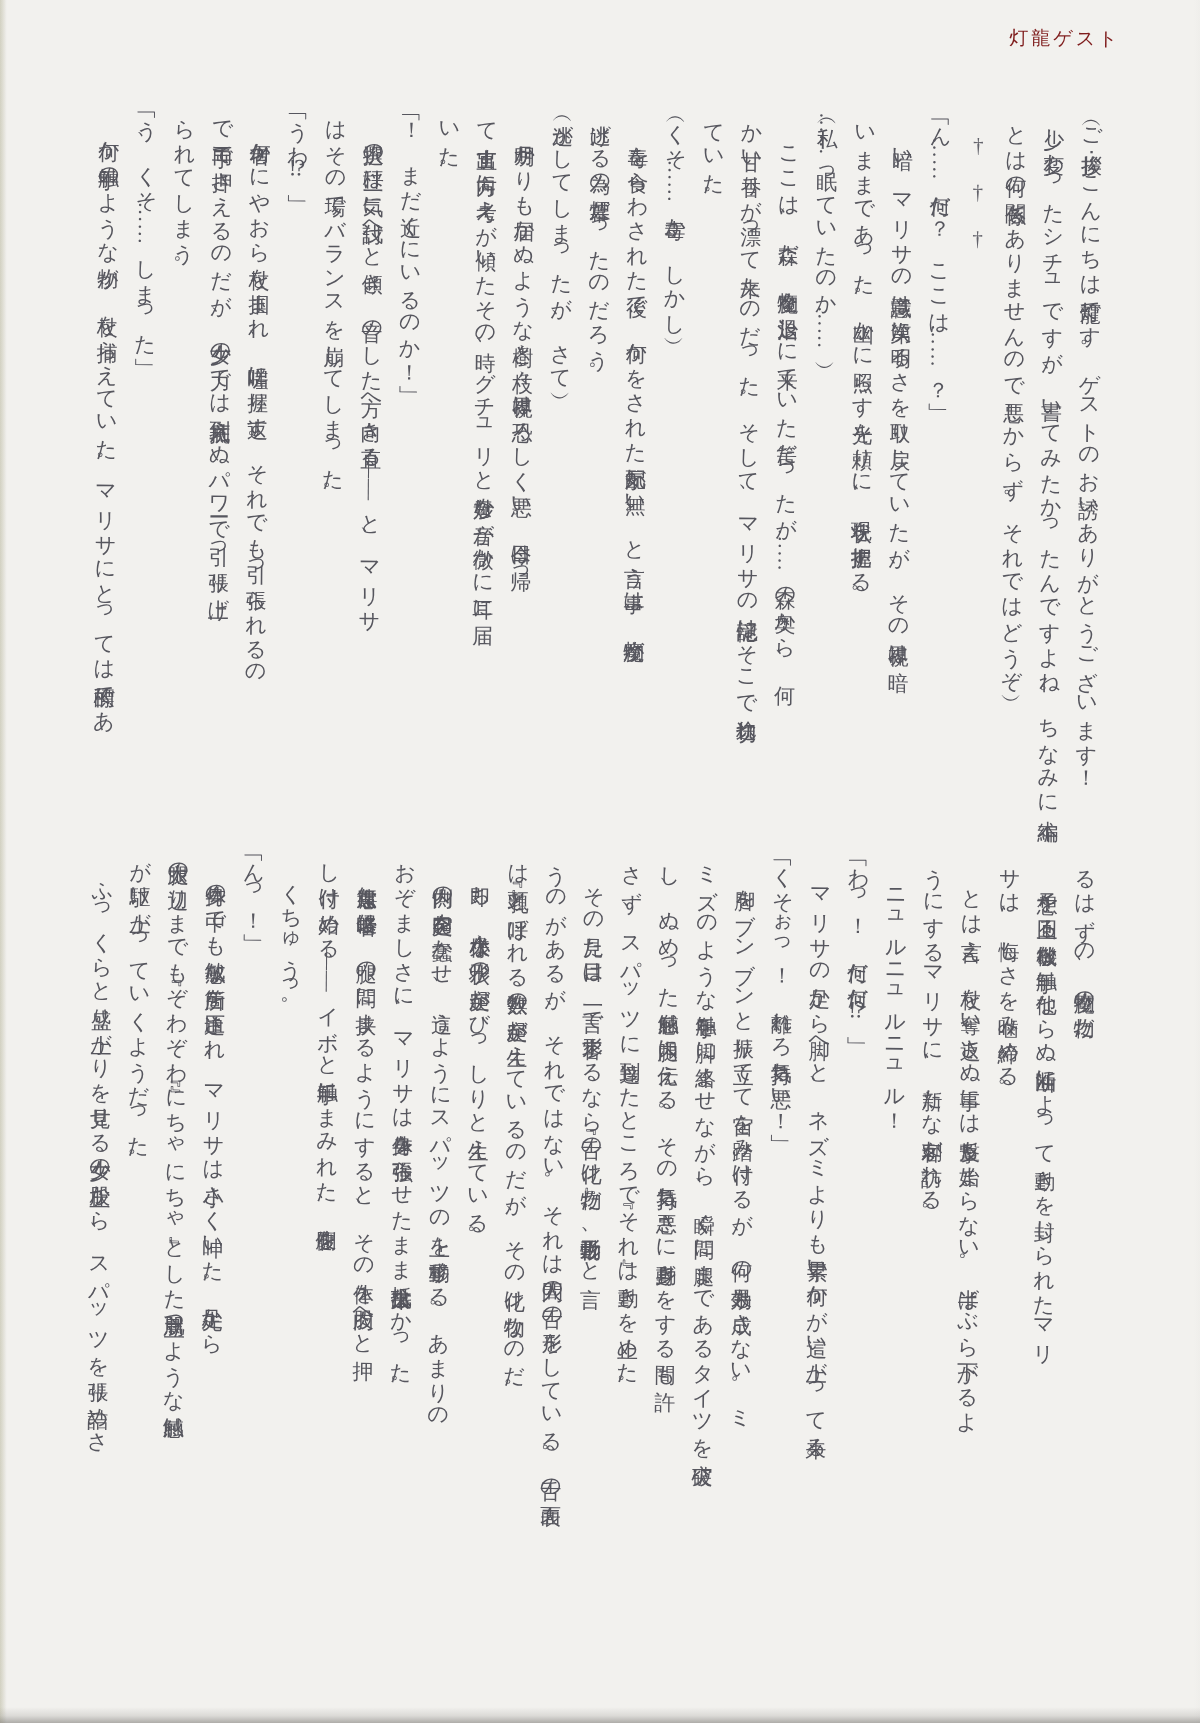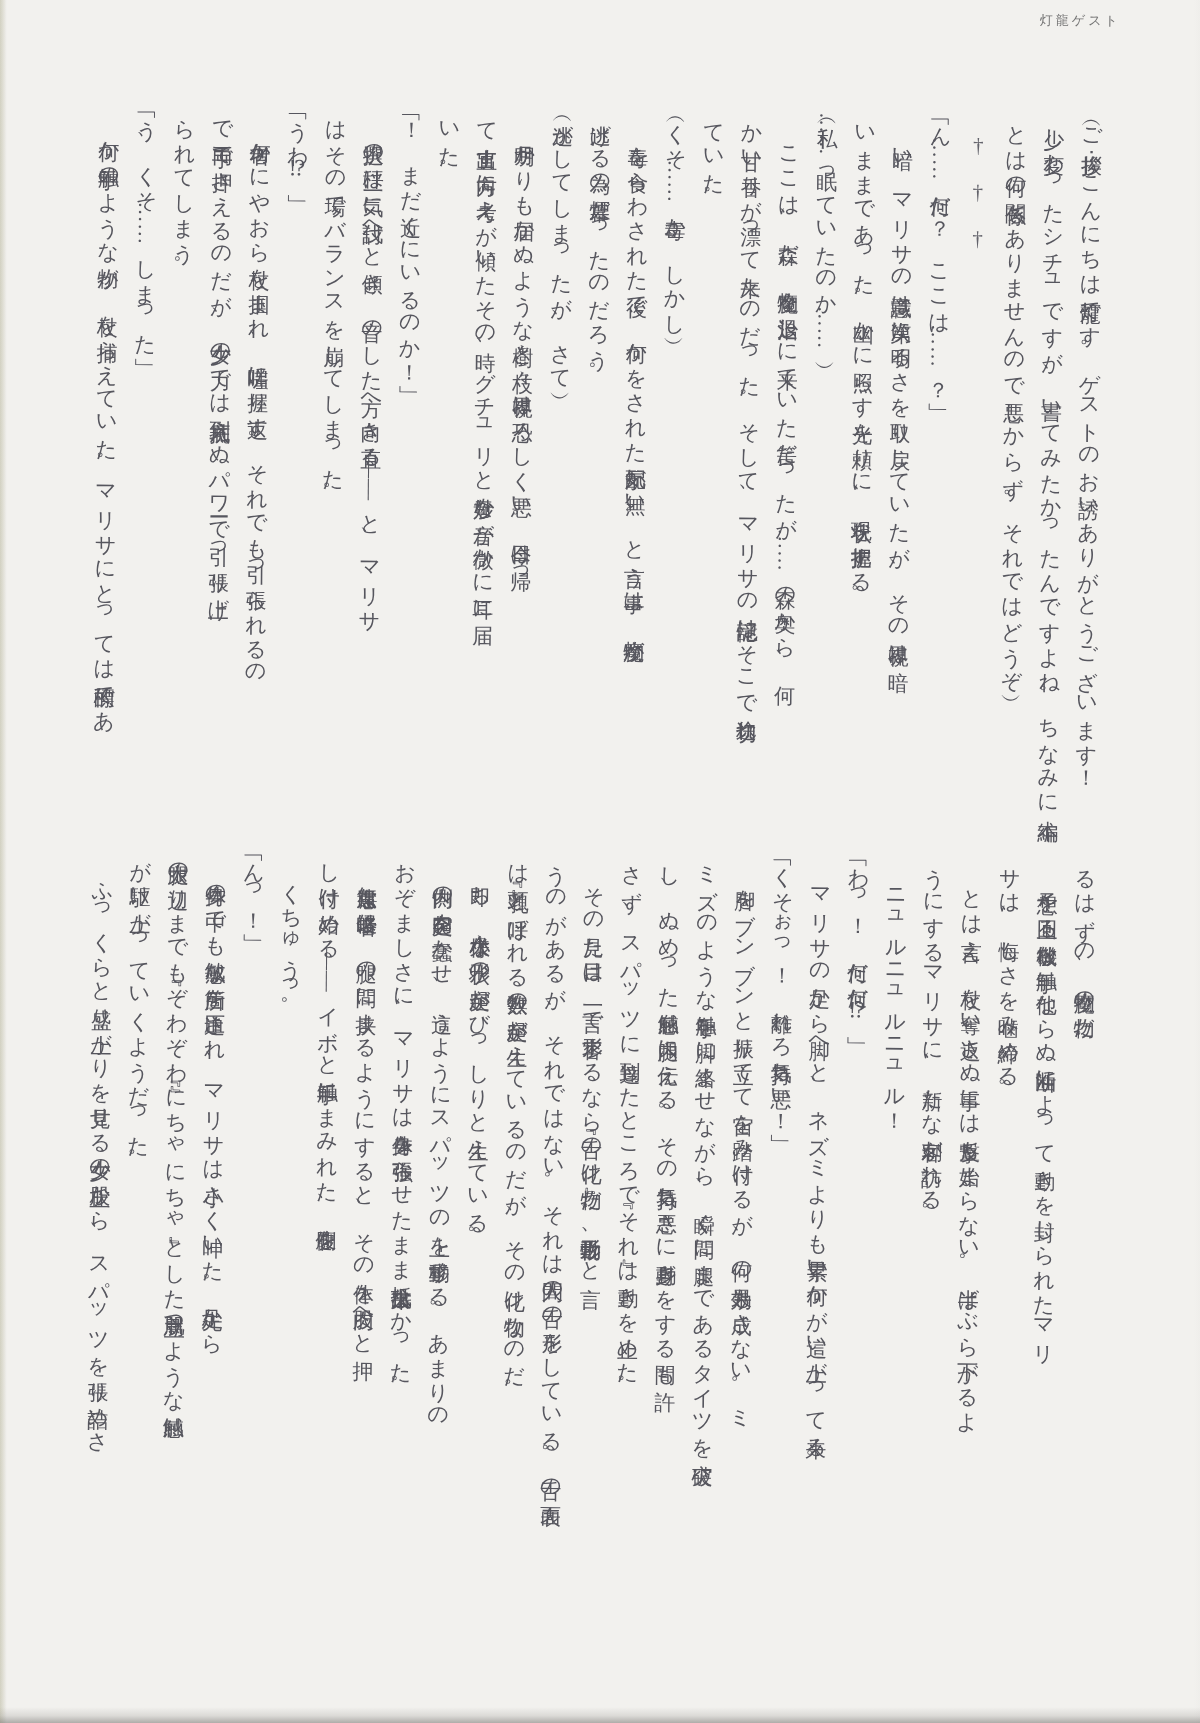--- a/index.html
+++ b/index.html
@@ -23,25 +23,25 @@
   }
   
   .scan-tilt {
     position: absolute;
     inset: 0;
     transform: rotate(0.5deg);
     transform-origin: 1110px 110px;
   }
   .header-title {
     position: absolute;
-    top: 12px;
+    top: 26px;
     right: 80px;
-    font-size: 13px;
+    font-size: 19px;
     letter-spacing: 3px;
-    color: #737373;
+    color: #7f1d1d;
     writing-mode: horizontal-tb;
   }
   .vblock {
     position: absolute;
     right: 90px;
     height: 752px;
     writing-mode: vertical-rl;
     text-orientation: mixed;
     font-size: 21px;
     line-height: 37.8px;

